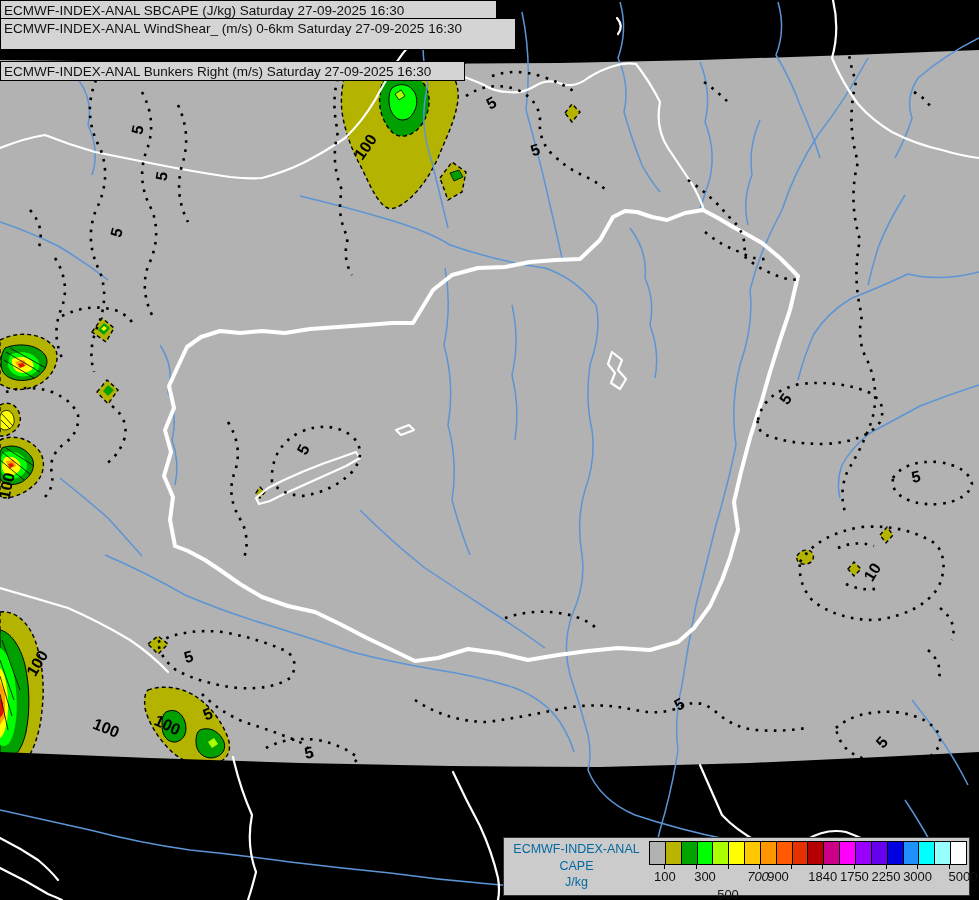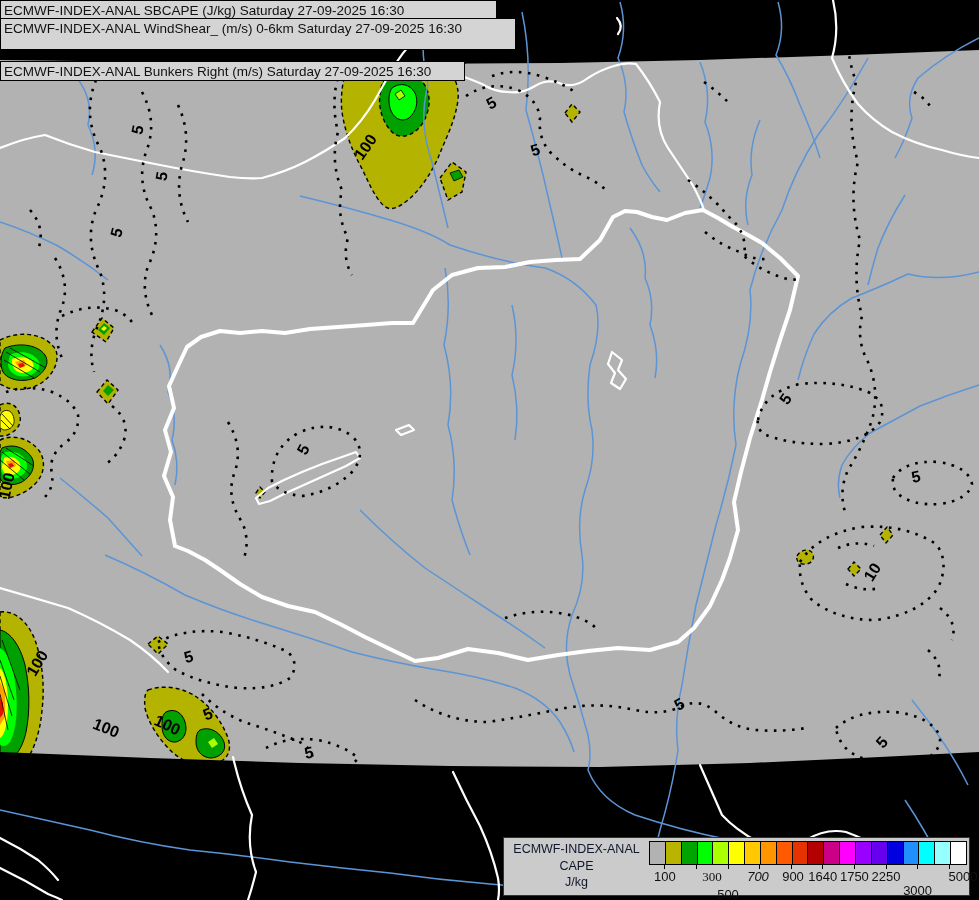--- a/index.html
+++ b/index.html
@@ -11,21 +11,21 @@
   .hbox{position:absolute;left:0;box-sizing:border-box;background:#d4d4d4;
         border:1px solid #000;color:#111;font-size:13.5px;line-height:17px;
         padding:1px 4px 0 3px;white-space:nowrap;}
   #hbox1{top:0;width:497px;height:19px;}
   #hbox2{top:18px;width:516px;height:32px;}
   #hbox3{top:37px;width:465px;height:20px;margin-top:24px;}
   
   .legend{position:absolute;left:503px;top:837px;width:467px;height:59px;
           background:#cbcbcb;border:1px solid #333;box-sizing:border-box;}
   .legend-title{position:absolute;left:0;top:3px;width:145px;text-align:center;
-          color:#0f172a;font-size:12.5px;line-height:16.5px;}
+          color:#0369a1;font-size:12.5px;line-height:16.5px;}
   .legend-bar-area{position:absolute;left:145px;top:3px;width:318px;height:52px;}
   .bar{display:flex;width:316px;height:22px;border:1px solid #000;}
   .bar .cell{flex:1 0 auto;border-right:1px solid #000;}
   .bar .cell:last-child{border-right:none;}
   .tick{position:absolute;top:23px;width:1px;height:5px;background:#000;}
   .ticklab{position:absolute;top:28px;transform:translateX(-50%);
            font-size:13px;font-weight:normal;font-style:normal;color:#111;}
   
   .river{fill:none;stroke:#5c94d6;stroke-width:1.5;}
   .border-thin{fill:none;stroke:#fff;stroke-width:2.2;stroke-linejoin:round;stroke-linecap:round;}
@@ -248,31 +248,31 @@
         <span class="cell" style="background: rgb(102, 0, 238);"></span>
         <span class="cell" style="background: rgb(0, 0, 224);"></span>
         <span class="cell" style="background: rgb(32, 144, 255);"></span>
         <span class="cell" style="background: rgb(0, 255, 255);"></span>
         <span class="cell" style="background: rgb(150, 255, 255);"></span>
         <span class="cell" style="background: rgb(255, 255, 255);"></span>
       </div>
   <i class="tick" style="left: 15.3px;"></i>
       <span class="ticklab" style="left: 15.8px;">100</span>
       <i class="tick" style="left: 46.9px;"></i>
-      <span class="ticklab" style="left: 63px; font-family: Liberation Serif, serif;">300</span>
+      <span class="ticklab" style="left: 56px;">300</span>
       <i class="tick" style="left: 78.5px;"></i>
       <span class="ticklab" style="left: 79px; margin-top: 18px;">500</span>
       <i class="tick" style="left: 110.1px;"></i>
       <span class="ticklab" style="left: 109px; font-style: italic;">700</span>
       <i class="tick" style="left: 141.7px;"></i>
-      <span class="ticklab" style="left: 144px;">900</span>
+      <span class="ticklab" style="left: 129px;">900</span>
       <i class="tick" style="left: 173.3px;"></i>
-      <span class="ticklab" style="left: 173.8px;">1640</span>
+      <span class="ticklab" style="left: 173.8px;">1840</span>
       <i class="tick" style="left: 204.9px;"></i>
       <span class="ticklab" style="left: 205.4px;">1750</span>
       <i class="tick" style="left: 236.5px;"></i>
       <span class="ticklab" style="left: 237px;">2250</span>
       <i class="tick" style="left: 268.1px;"></i>
-      <span class="ticklab" style="left: 268.6px; margin-top: 14px;">3000</span>
+      <span class="ticklab" style="left: 268.6px;">3000</span>
       <i class="tick" style="left: 299.7px;"></i>
       <span class="ticklab" style="left: 314px; text-align: right;">5000</span>
     </div>
 </div>
 
 </body></html>

